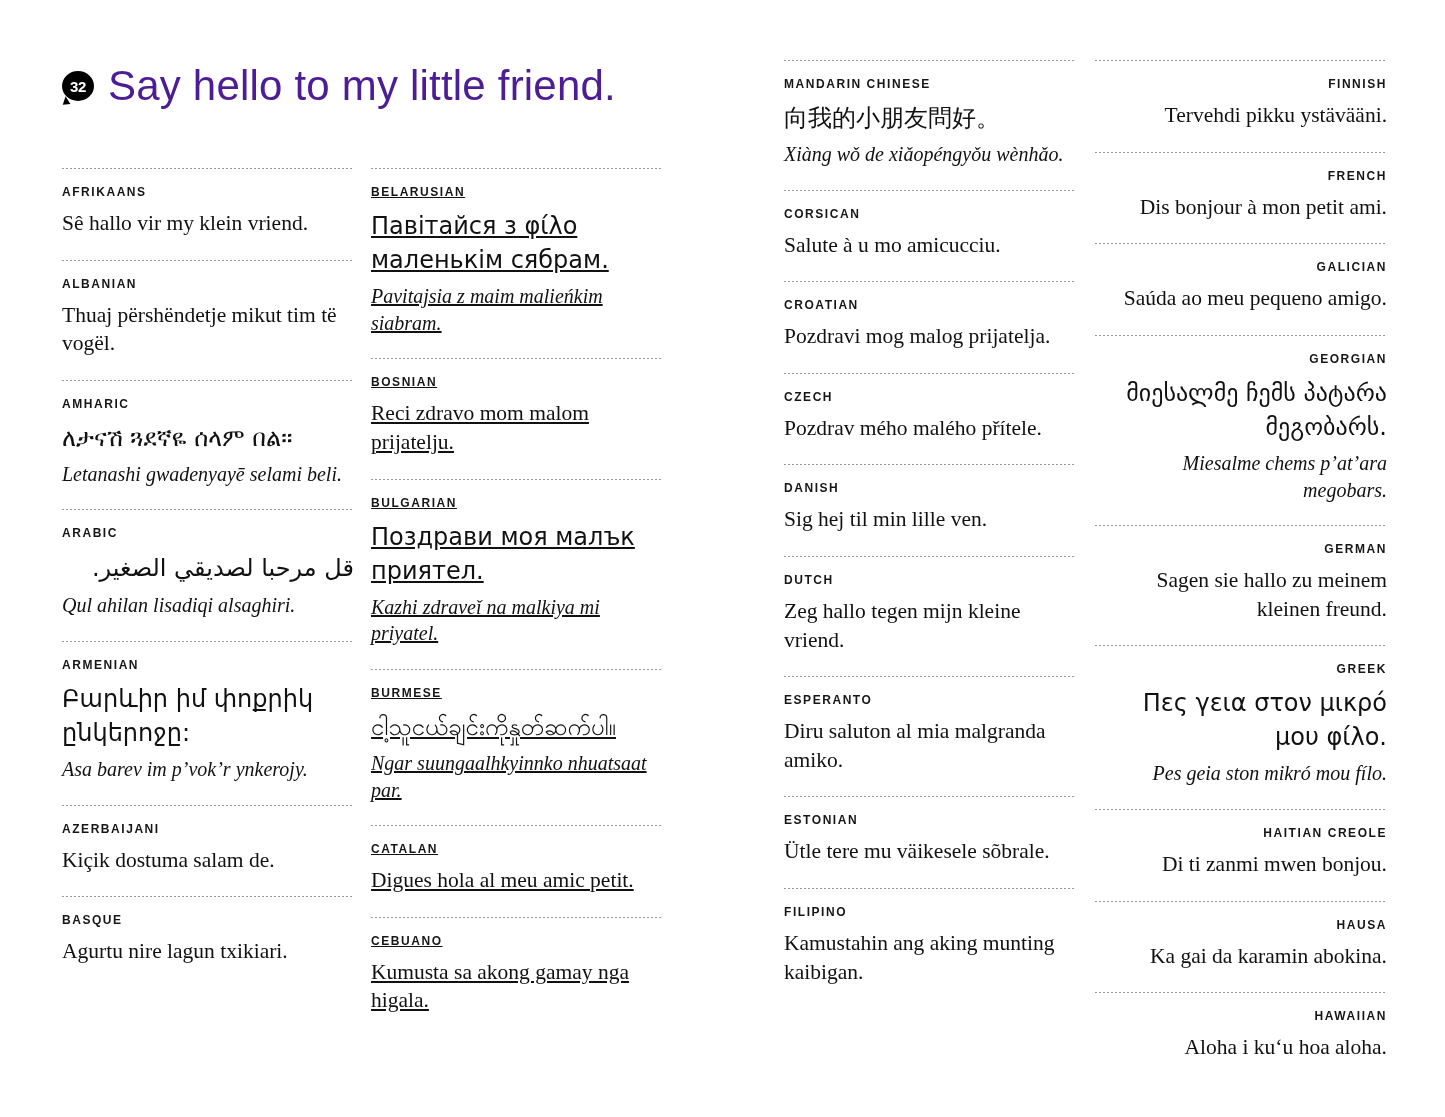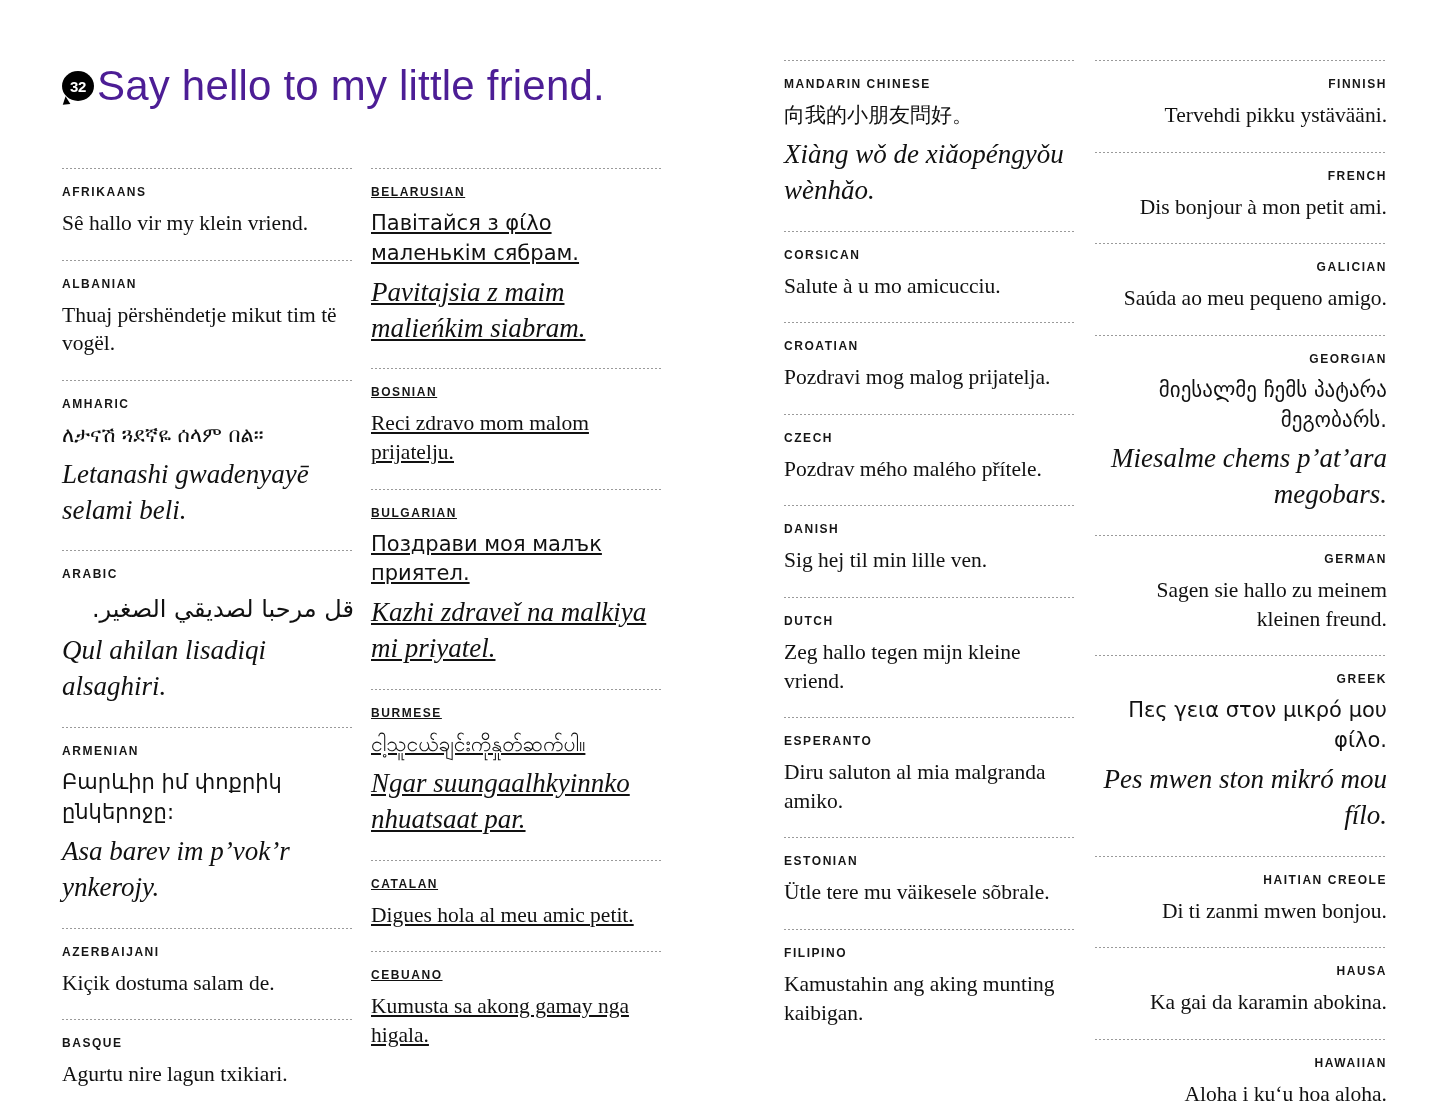--- a/index.html
+++ b/index.html
@@ -23,21 +23,21 @@
     box-sizing: border-box;
   }
 
   
   .title-row {
     position: absolute;
     left: 62px;
     top: 58px;
     display: flex;
     align-items: center;
-    gap: 1px;
+    gap: 12px;
     height: 58px;
   }
   .badge {
     position: relative;
     width: 34px;
     height: 32px;
     flex: 0 0 auto;
   }
   .badge .bubble {
     position: absolute;
@@ -128,34 +128,34 @@
   .phrase {
     font-family: "Liberation Serif", "DejaVu Serif", serif;
     font-size: 21.5px;
     line-height: 1.33;
     color: #111111;
     margin: 0 0 6px 0;
   }
   .phrase.script-cjk,
   .phrase.script-other {
     font-family: "DejaVu Sans", "DejaVu Serif", sans-serif;
-    font-size: 21px;
+    font-size: 24px;
     line-height: 1.42;
   }
   .phrase.script-arabic {
     font-family: "DejaVu Sans", sans-serif;
     direction: rtl;
     text-align: right;
     font-size: 24px;
     line-height: 1.5;
   }
   .translit {
     font-family: "Liberation Serif", "DejaVu Serif", serif;
     font-style: italic;
-    font-size: 27px;
+    font-size: 20px;
     line-height: 1.33;
     color: #111111;
     margin: 0 0 6px 0;
   }
   .entry-gap { height: 16px; }
 </style>
 </head>
 <body>
 
 <div class="page">
@@ -344,21 +344,21 @@
         <div class="entry">
           <div class="rule"></div>
           <div class="lang">GERMAN</div>
           <div class="phrase">Sagen sie hallo zu meinem kleinen freund.</div>
           <div class="entry-gap"></div>
         </div>
         <div class="entry">
           <div class="rule"></div>
           <div class="lang">GREEK</div>
           <div class="phrase script-other">Πες γεια στον μικρό μου φίλο.</div>
-          <div class="translit">Pes mwen ston mikró mou fílo.</div>
+          <div class="translit">Pes geia ston mikró mou fílo.</div>
           <div class="entry-gap"></div>
         </div>
         <div class="entry">
           <div class="rule"></div>
           <div class="lang">HAITIAN CREOLE</div>
           <div class="phrase">Di ti zanmi mwen bonjou.</div>
           <div class="entry-gap"></div>
         </div>
         <div class="entry">
           <div class="rule"></div>

